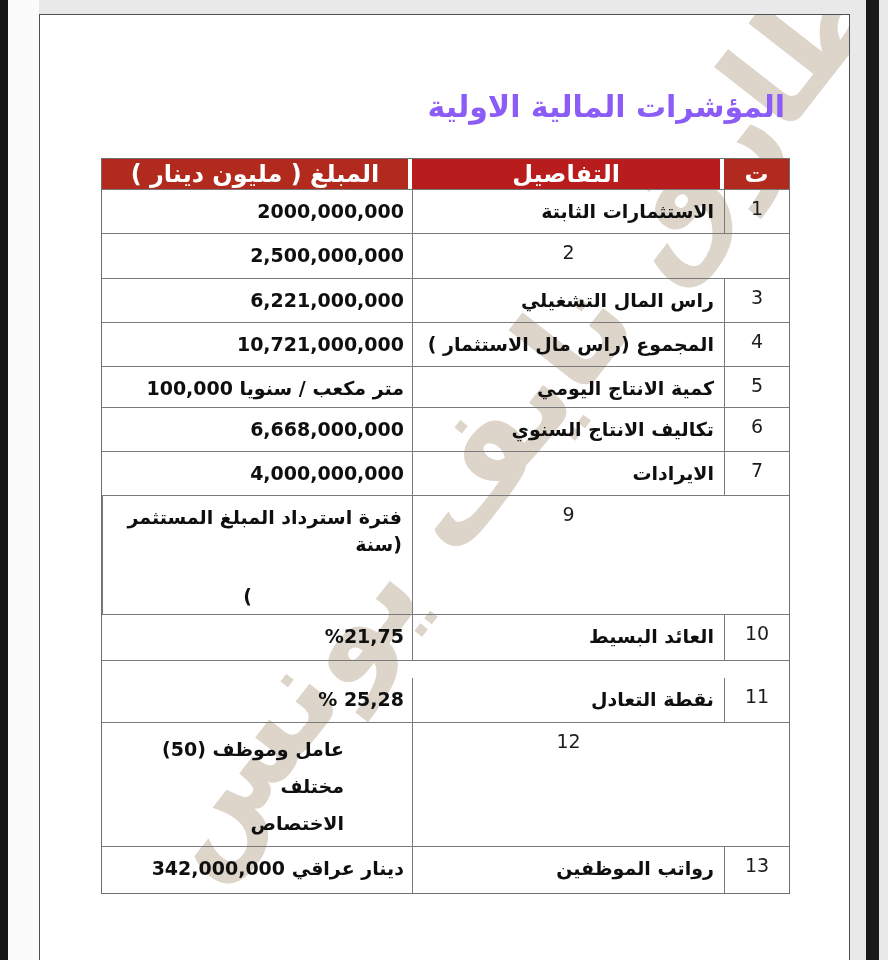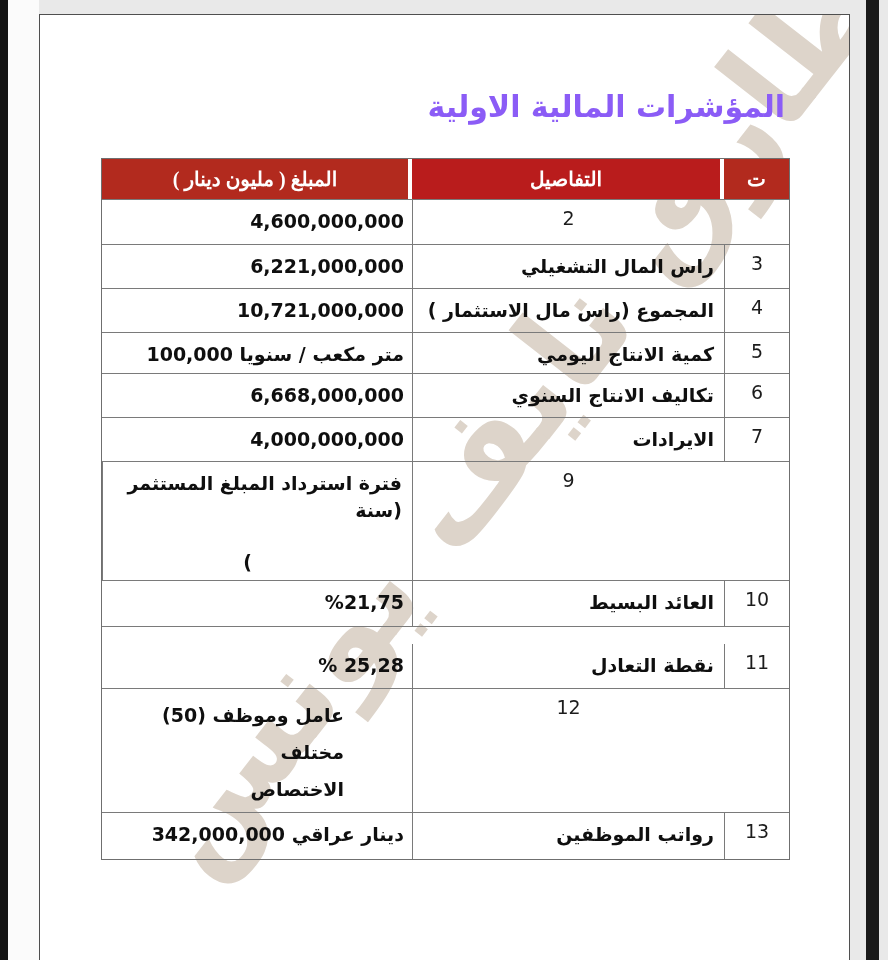--- a/index.html
+++ b/index.html
@@ -41,24 +41,23 @@
   }
   .t-row{
     display:grid;
     grid-template-columns:310px 312px 65px; 
     border-bottom:1px solid #7a7a7a;
     background:transparent;
   }
   .t-row:last-child{border-bottom:none;}
   .t-head{border-bottom:1px solid #7a7a7a;}
   .h-cell{
-    background:#b22a1e;color:#ffffff;font-weight:bold;font-size:20px;
-    height:40px;display:flex;align-items:center;justify-content:center;
+    background:#b22a1e;color:#ffffff;font-weight:bold;font-size:24px;
+    height:30px;display:flex;align-items:center;justify-content:center;
     direction:rtl;
-    font-family:Liberation Serif, serif;
   }
   .h-amount,.h-detail{border-right:4px solid #ffffff;}
   .c-no{
     font-size:19px;color:#1c1c1c;text-align:center;padding-top:7px;
     border-left:1px solid #7a7a7a;
   }
   .c-detail{
     direction:rtl;text-align:right;
     font-weight:bold;font-size:19px;color:#0f0f0f;
     padding:8px 10px 4px 6px;line-height:1.45;
@@ -88,22 +87,27 @@
 
   <div class="doc-title">المؤشرات المالية الاولية</div>
 
   <div class="fin-table">
     <div class="t-row t-head">
       <div class="h-cell h-amount" style="background: rgb(178, 42, 30);">المبلغ ( مليون دينار )</div>
       <div class="h-cell h-detail" style="background: #b91c1c;">التفاصيل</div>
       <div class="h-cell h-no" style="background: rgb(178, 42, 30);">ت</div>
     </div>
     <div id="rows-host">
+        <div class="t-row row-1" style="min-height: 43px;">
+          <div class="c-value">2000,000,000</div>
+          <div class="c-detail">الاستثمارات الثابتة</div>
+          <div class="c-no">1</div>
+        </div>
         <div class="t-row row-2" style="min-height: 44px;">
-          <div class="c-value">4,600,000,000</div>
+          <div class="c-value">2,500,000,000</div>
           <div class="c-no">2</div>
         </div>
         <div class="t-row row-3" style="min-height: 43px;">
           <div class="c-value">6,221,000,000</div>
           <div class="c-detail">راس المال التشغيلي</div>
           <div class="c-no">3</div>
         </div>
         <div class="t-row row-4" style="min-height: 43px;">
           <div class="c-value">10,721,000,000</div>
           <div class="c-detail">المجموع (راس مال الاستثمار )</div>

